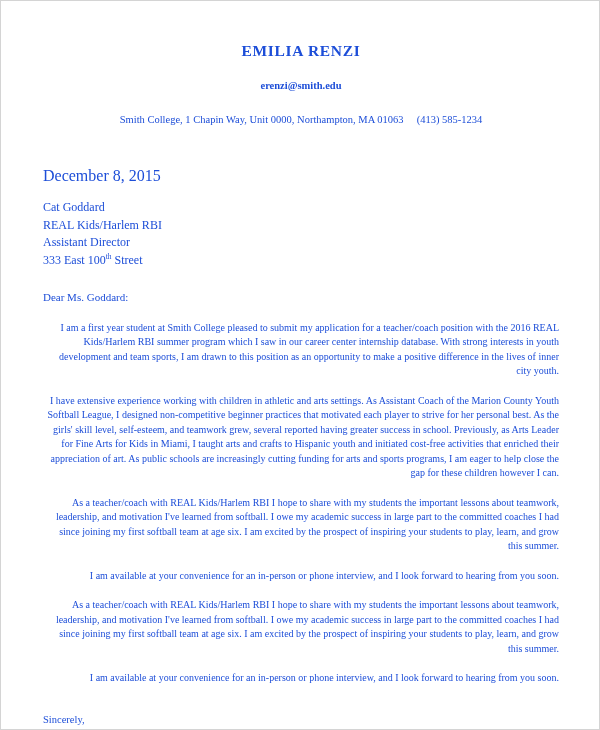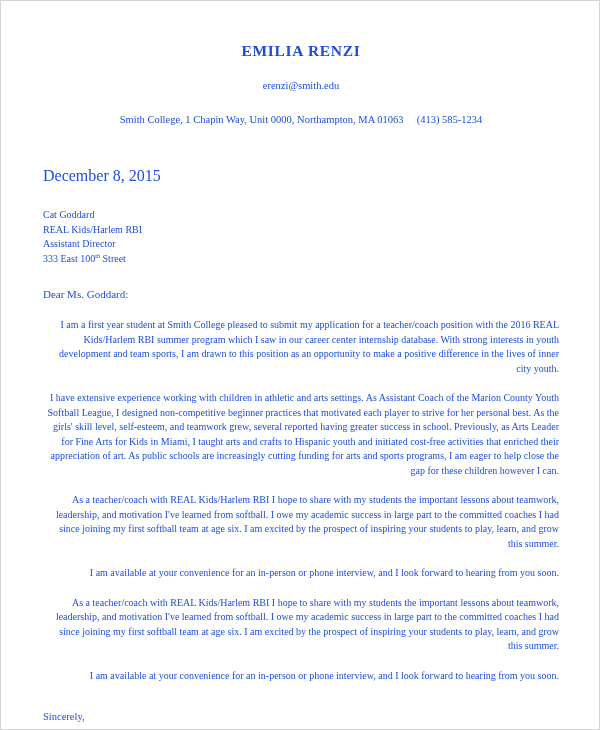--- a/index.html
+++ b/index.html
@@ -31,41 +31,41 @@
   }
   .name {
     font-size: 15.5px;
     font-weight: bold;
     letter-spacing: 0.7px;
     margin-top: 41px;
     line-height: 1.1;
   }
   .email {
     font-size: 10.5px;
-    font-weight: normal;
+    font-weight: bold;
     margin-top: 21px;
     line-height: 1.1;
   }
   .contact {
     font-size: 10.5px;
     margin-top: 22px;
     line-height: 1.1;
     white-space: pre;
     font-family: Liberation Serif, serif;
   }
 
   
   .date {
     font-size: 16px;
     margin-top: 39px;
     line-height: 1.45;
   }
   .recipient {
-    font-size: 10px;
-    margin-top: 21px;
+    font-size: 12px;
+    margin-top: 12px;
     line-height: 1.45;
   }
   .recipient div {
     white-space: pre;
   }
   sup {
     font-size: 0.62em;
     vertical-align: super;
     line-height: 0;
   }

